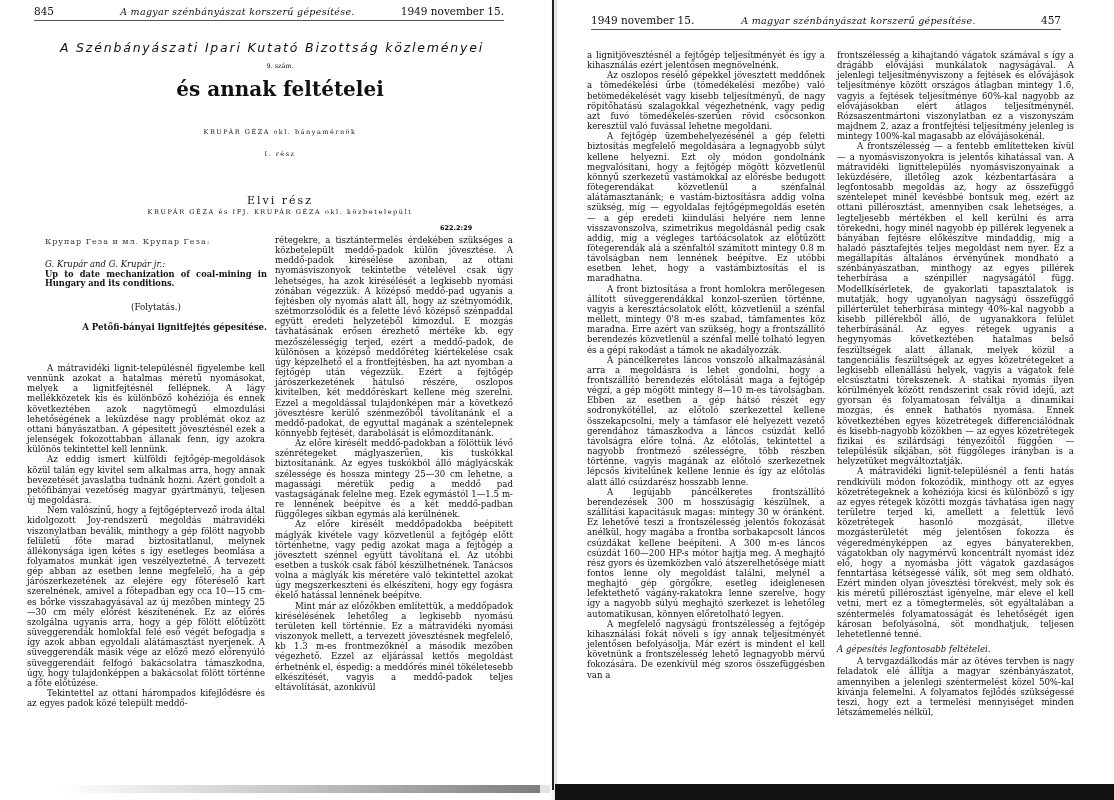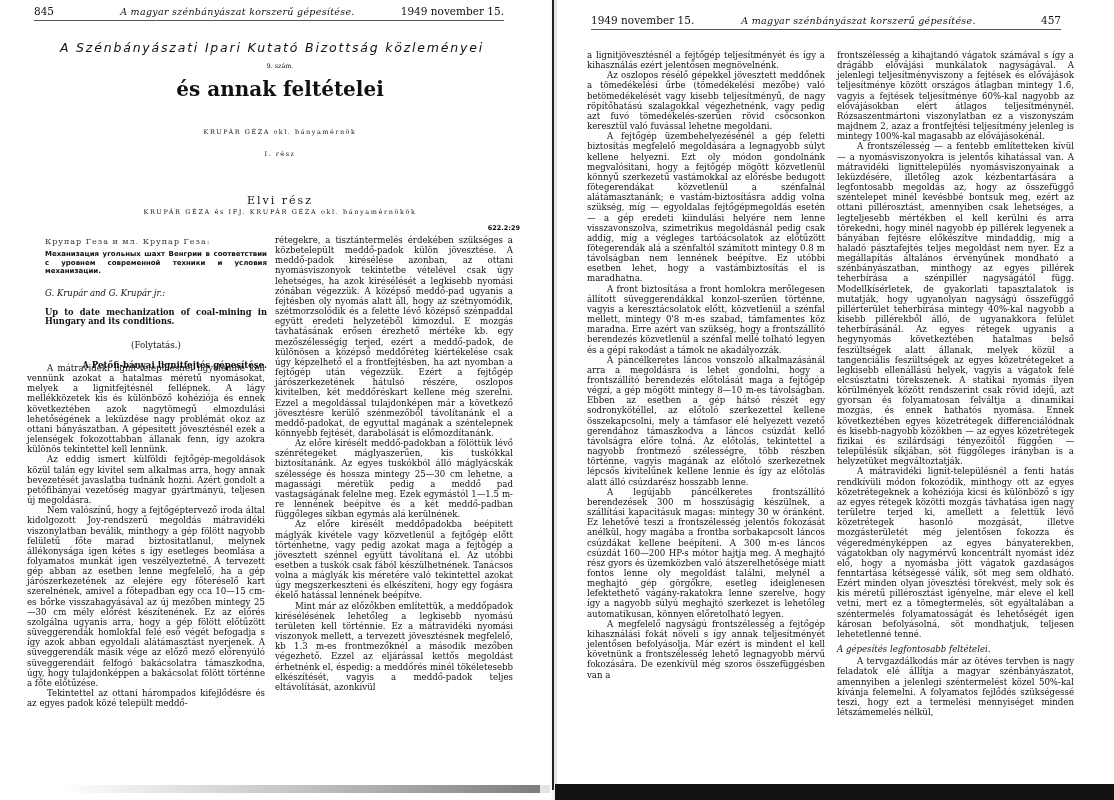--- a/index.html
+++ b/index.html
@@ -67,35 +67,35 @@
     position: absolute; top: 166px; left: 60px; width: 440px; text-align: center;
     font-family: "DejaVu Sans", sans-serif; font-weight: bold; font-size: 13px; letter-spacing: 0.3px;
   }
   .subsection-label {
     position: absolute; top: 194px; left: 60px; width: 440px; text-align: center; font-size: 11px; letter-spacing: 2px;
   }
   .authors-line {
     position: absolute; top: 208px; left: 60px; width: 440px; text-align: center; font-size: 6.5px; letter-spacing: 1.6px;
   }
   .udc {
-    position: absolute; top: 224px; left: 440px; width: 80px; text-align: right;
+    position: absolute; top: 224px; left: 440px; width: 80px; text-align: left;
     font-family: "DejaVu Sans", sans-serif; font-weight: bold; font-size: 6.5px;
   }
 
   .col {
     position: absolute; font-size: 8.6px; line-height: 10.15px; text-align: justify;
   }
   .col p { margin: 0; text-indent: 20px; }
   .col p.noindent { text-indent: 0; }
 
   .abstract-block { position: absolute; left: 45px; top: 237px; width: 222px; }
   .ru-authors { font-size: 8px; letter-spacing: 1px; line-height: 10px; color: #333; }
   .ru-title { font-family: "DejaVu Sans", sans-serif; font-weight: bold; font-size: 7px; line-height: 8.6px; margin-top: 3px; text-align: justify; }
   .en-authors { font-style: italic; font-size: 8.5px; margin-top: 12px; line-height: 10px; }
-  .en-title { font-weight: bold; font-size: 8.3px; line-height: 9px; margin-top: 10px; text-align: justify; }
+  .en-title { font-weight: bold; font-size: 8.3px; line-height: 9px; margin-top: 1px; text-align: justify; }
   .continued { text-align: center; font-size: 8.7px; margin-top: 14px; }
   .col-heading { font-weight: bold; font-size: 8.6px; margin-top: 10px; text-align: right; margin-bottom: 3px; }
   .italic-heading { font-style: italic; text-align: left; margin: 5px 0 2px 0; }
 
   .c1 { left: 27px; top: 363px; width: 238px; }
   .c2 { left: 275px; top: 235px; width: 238px; }
   .c3 { left: 587px; top: 50px; width: 238px; }
   .c4 { left: 837px; top: 50px; width: 237px; }
 </style>
 </head>
@@ -109,26 +109,25 @@
   </div>
 
   <div class="series-title">A Szénbányászati Ipari Kutató Bizottság közleményei</div>
   <div class="issue-no">9. szám.</div>
   <div class="main-title">
     <div>és annak feltételei</div>
   </div>
   <div class="author-line">KRUPÁR GÉZA okl. bányamérnök</div>
   <div class="part-label">I. rész</div>
   <div class="subsection-label">Elvi rész</div>
-  <div class="authors-line">KRUPÁR GÉZA és IFJ. KRUPÁR GÉZA okl. bányamérnökök</div>
+  <div class="authors-line">KRUPÁR GÉZA és IFJ. KRUPÁR GÉZA okl. közbetelepült</div>
   <div class="udc">622.2:29</div>
 
   <div class="abstract-block">
     <div class="ru-authors">Крупар Геза и мл. Крупар Геза:</div>
-    <div class="ru-title">Механизация угольных шахт Венгрии в соответствии с уровнем современной техники и условия механизации.</div>
     <div class="en-authors">G. Krupár and G. Krupár jr.:</div>
     <div class="en-title">Up to date mechanization of coal-mining in Hungary and its conditions.</div>
     <div class="continued">(Folytatás.)</div>
     <div class="col-heading">A Petőfi-bányai lignitfejtés gépesítése.</div>
   </div>
 
   <div class="col c1">
     <p>A mátravidéki lignit-településnél figyelembe kell vennünk azokat a hatalmas méretű nyomásokat, melyek a lignitfejtésnél fellépnek. A lágy mellékközetek kis és különböző kohéziója és ennek következtében azok nagytömegű elmozdulási lehetőségének a leküzdése nagy problémát okoz az ottani bányászatban. A gépesitett jövesztésnél ezek a jelenségek fokozottabban állanak fenn, így azokra különös tekintettel kell lennünk.</p>
     <p>Az eddig ismert külföldi fejtőgép-megoldások közül talán egy kivitel sem alkalmas arra, hogy annak bevezetését javaslatba tudnánk hozni. Azért gondolt a petőfibányai vezetőség magyar gyártmányú, teljesen új megoldásra.</p>
     <p>Nem valószínű, hogy a fejtőgéptervező iroda által kidolgozott Joy-rendszerű megoldás mátravidéki viszonylatban beválik, minthogy a gép fölött nagyobb felületű főte marad biztositatlanul, melynek állékonysága igen kétes s így esetleges beomlása a folyamatos munkát igen veszélyeztetné. A tervezett gép abban az esetben lenne megfelelő, ha a gép járószerkezetének az elejére egy főteréselő kart szerelnének, amivel a főtepadban egy cca 10—15 cm-es bőrke visszahagyásával az új mezőben mintegy 25—30 cm mély előrést készítenének. Ez az előrés szolgálna ugyanis arra, hogy a gép fölött előtűzött süveggerendák homlokfal felé eső végét befogadja s így azok abban egyoldali alátámasztást nyerjenek. A süveggerendák másik vége az előző mező előrenyúló süveggerendáit felfogó bakácsolatra támaszkodna, úgy, hogy tulajdonképpen a bakácsolat fölött történne a főte előtűzése.</p>

